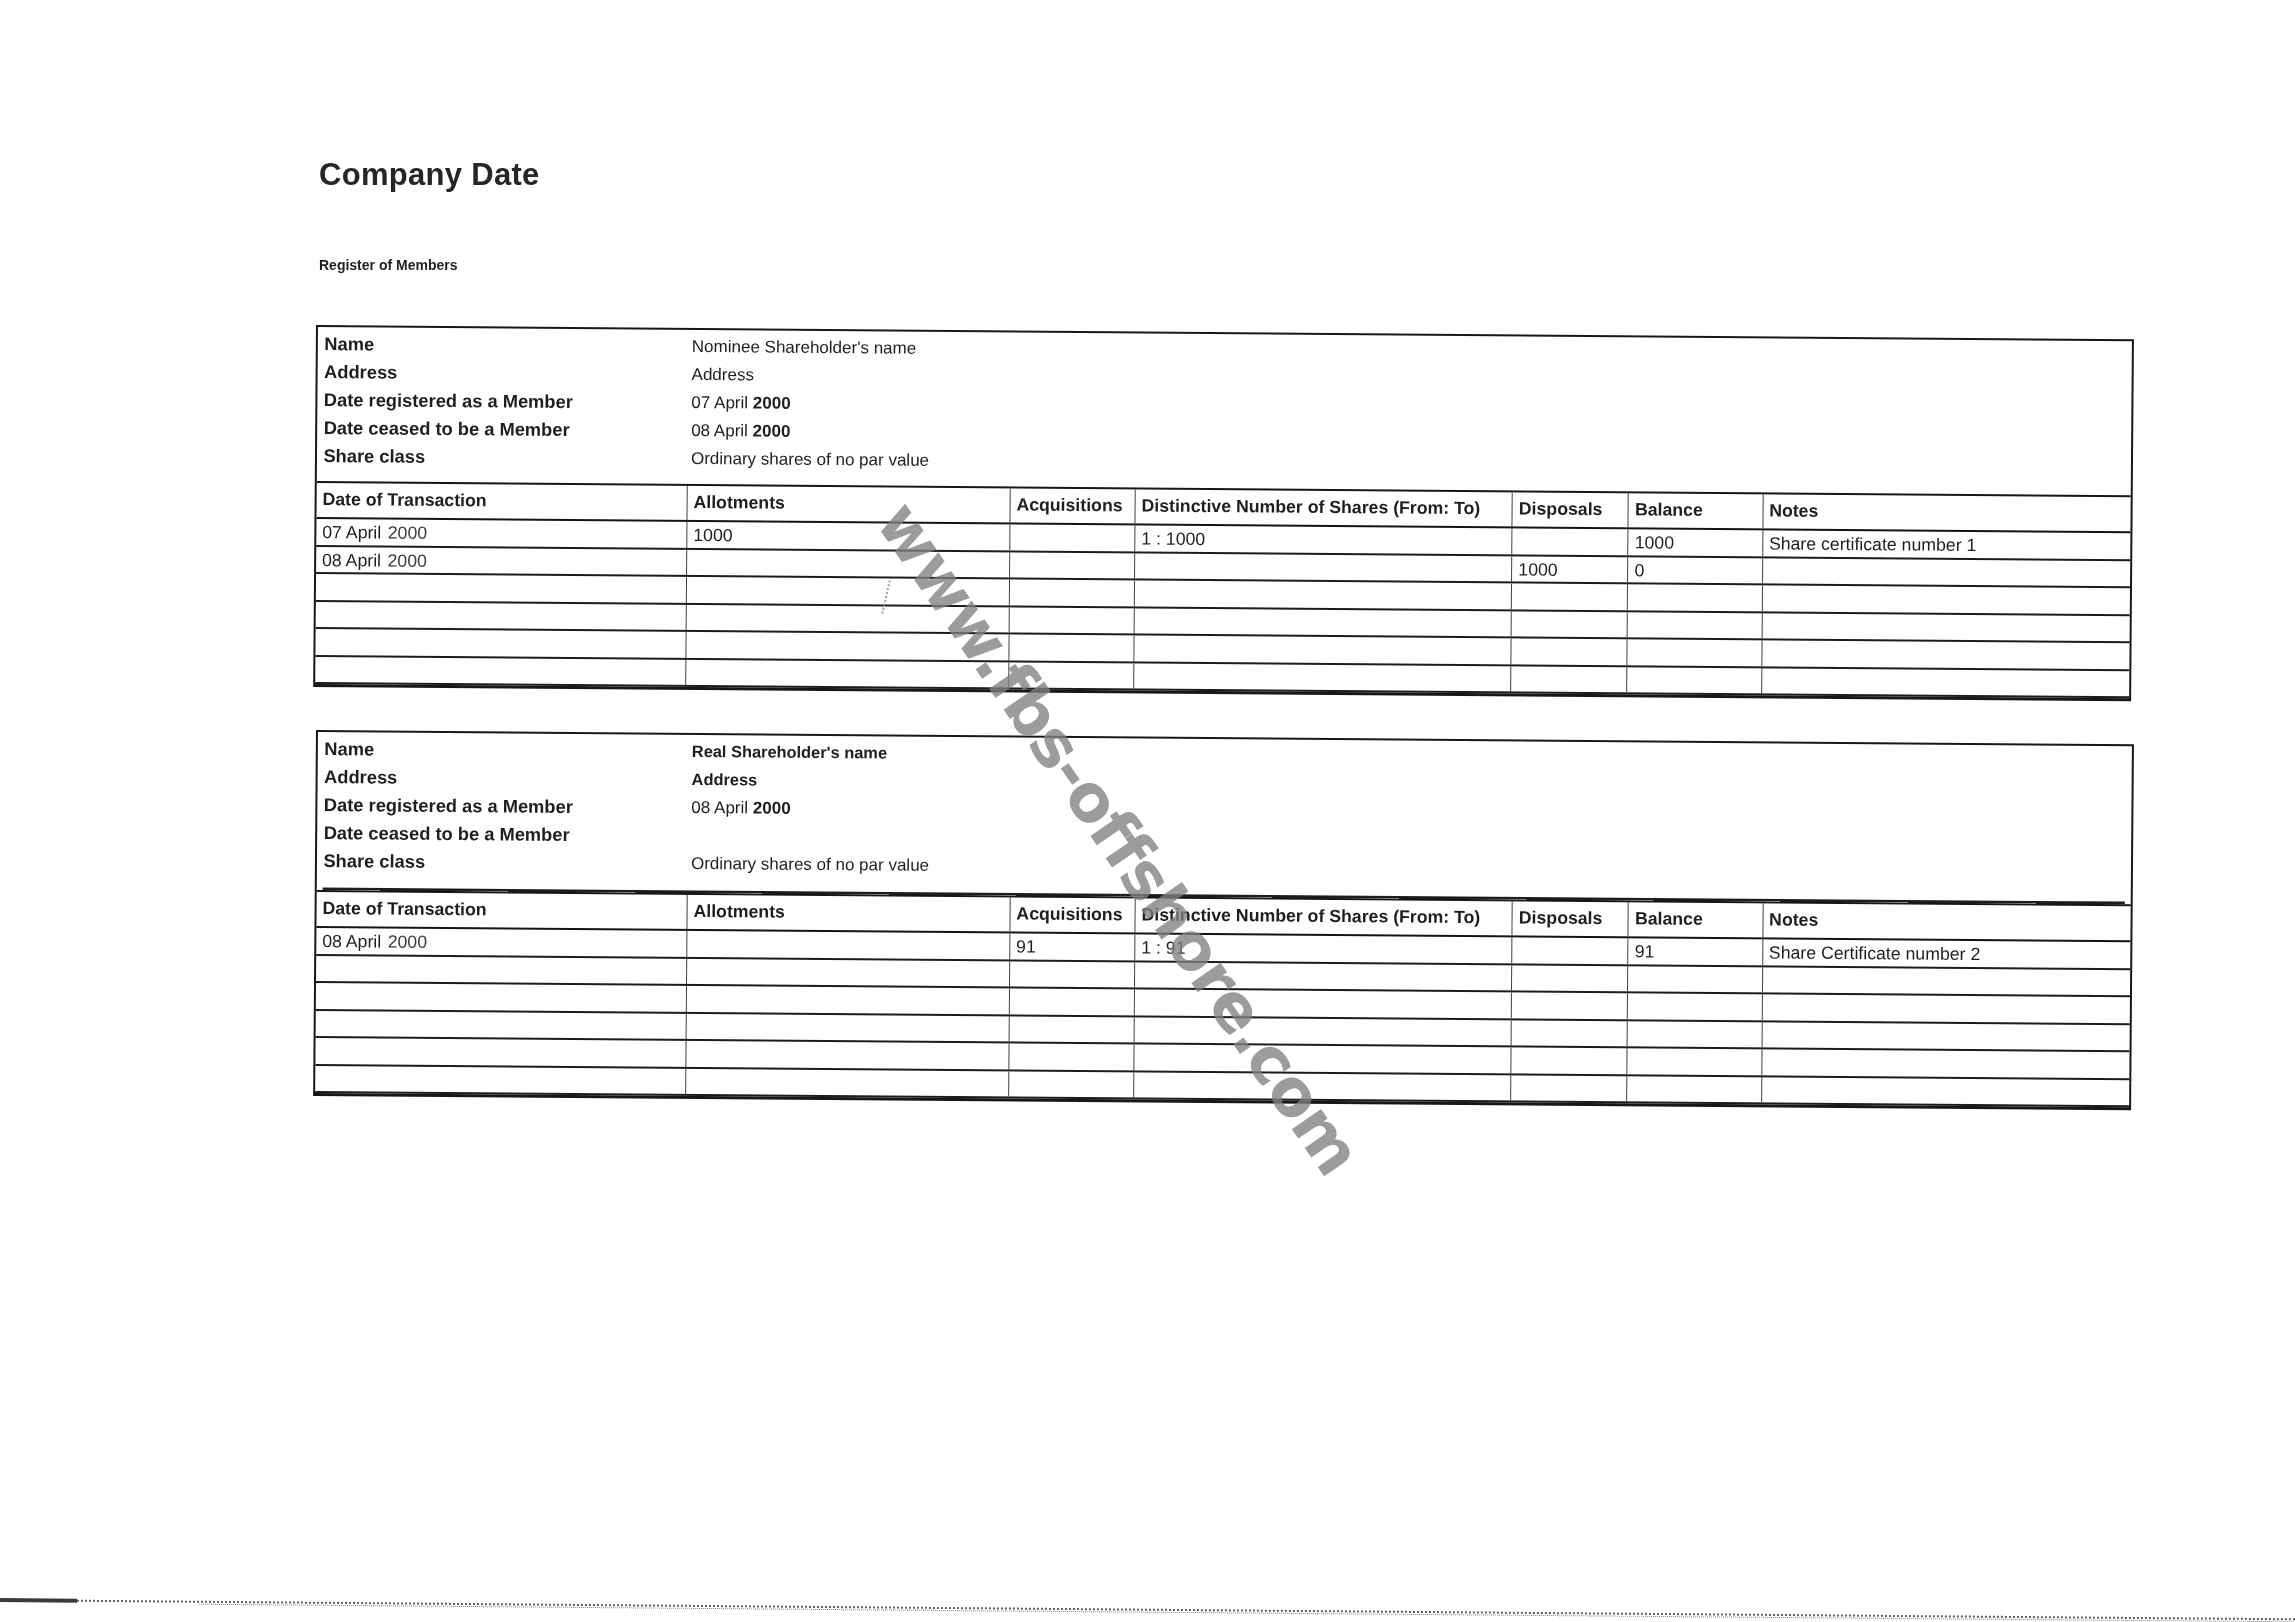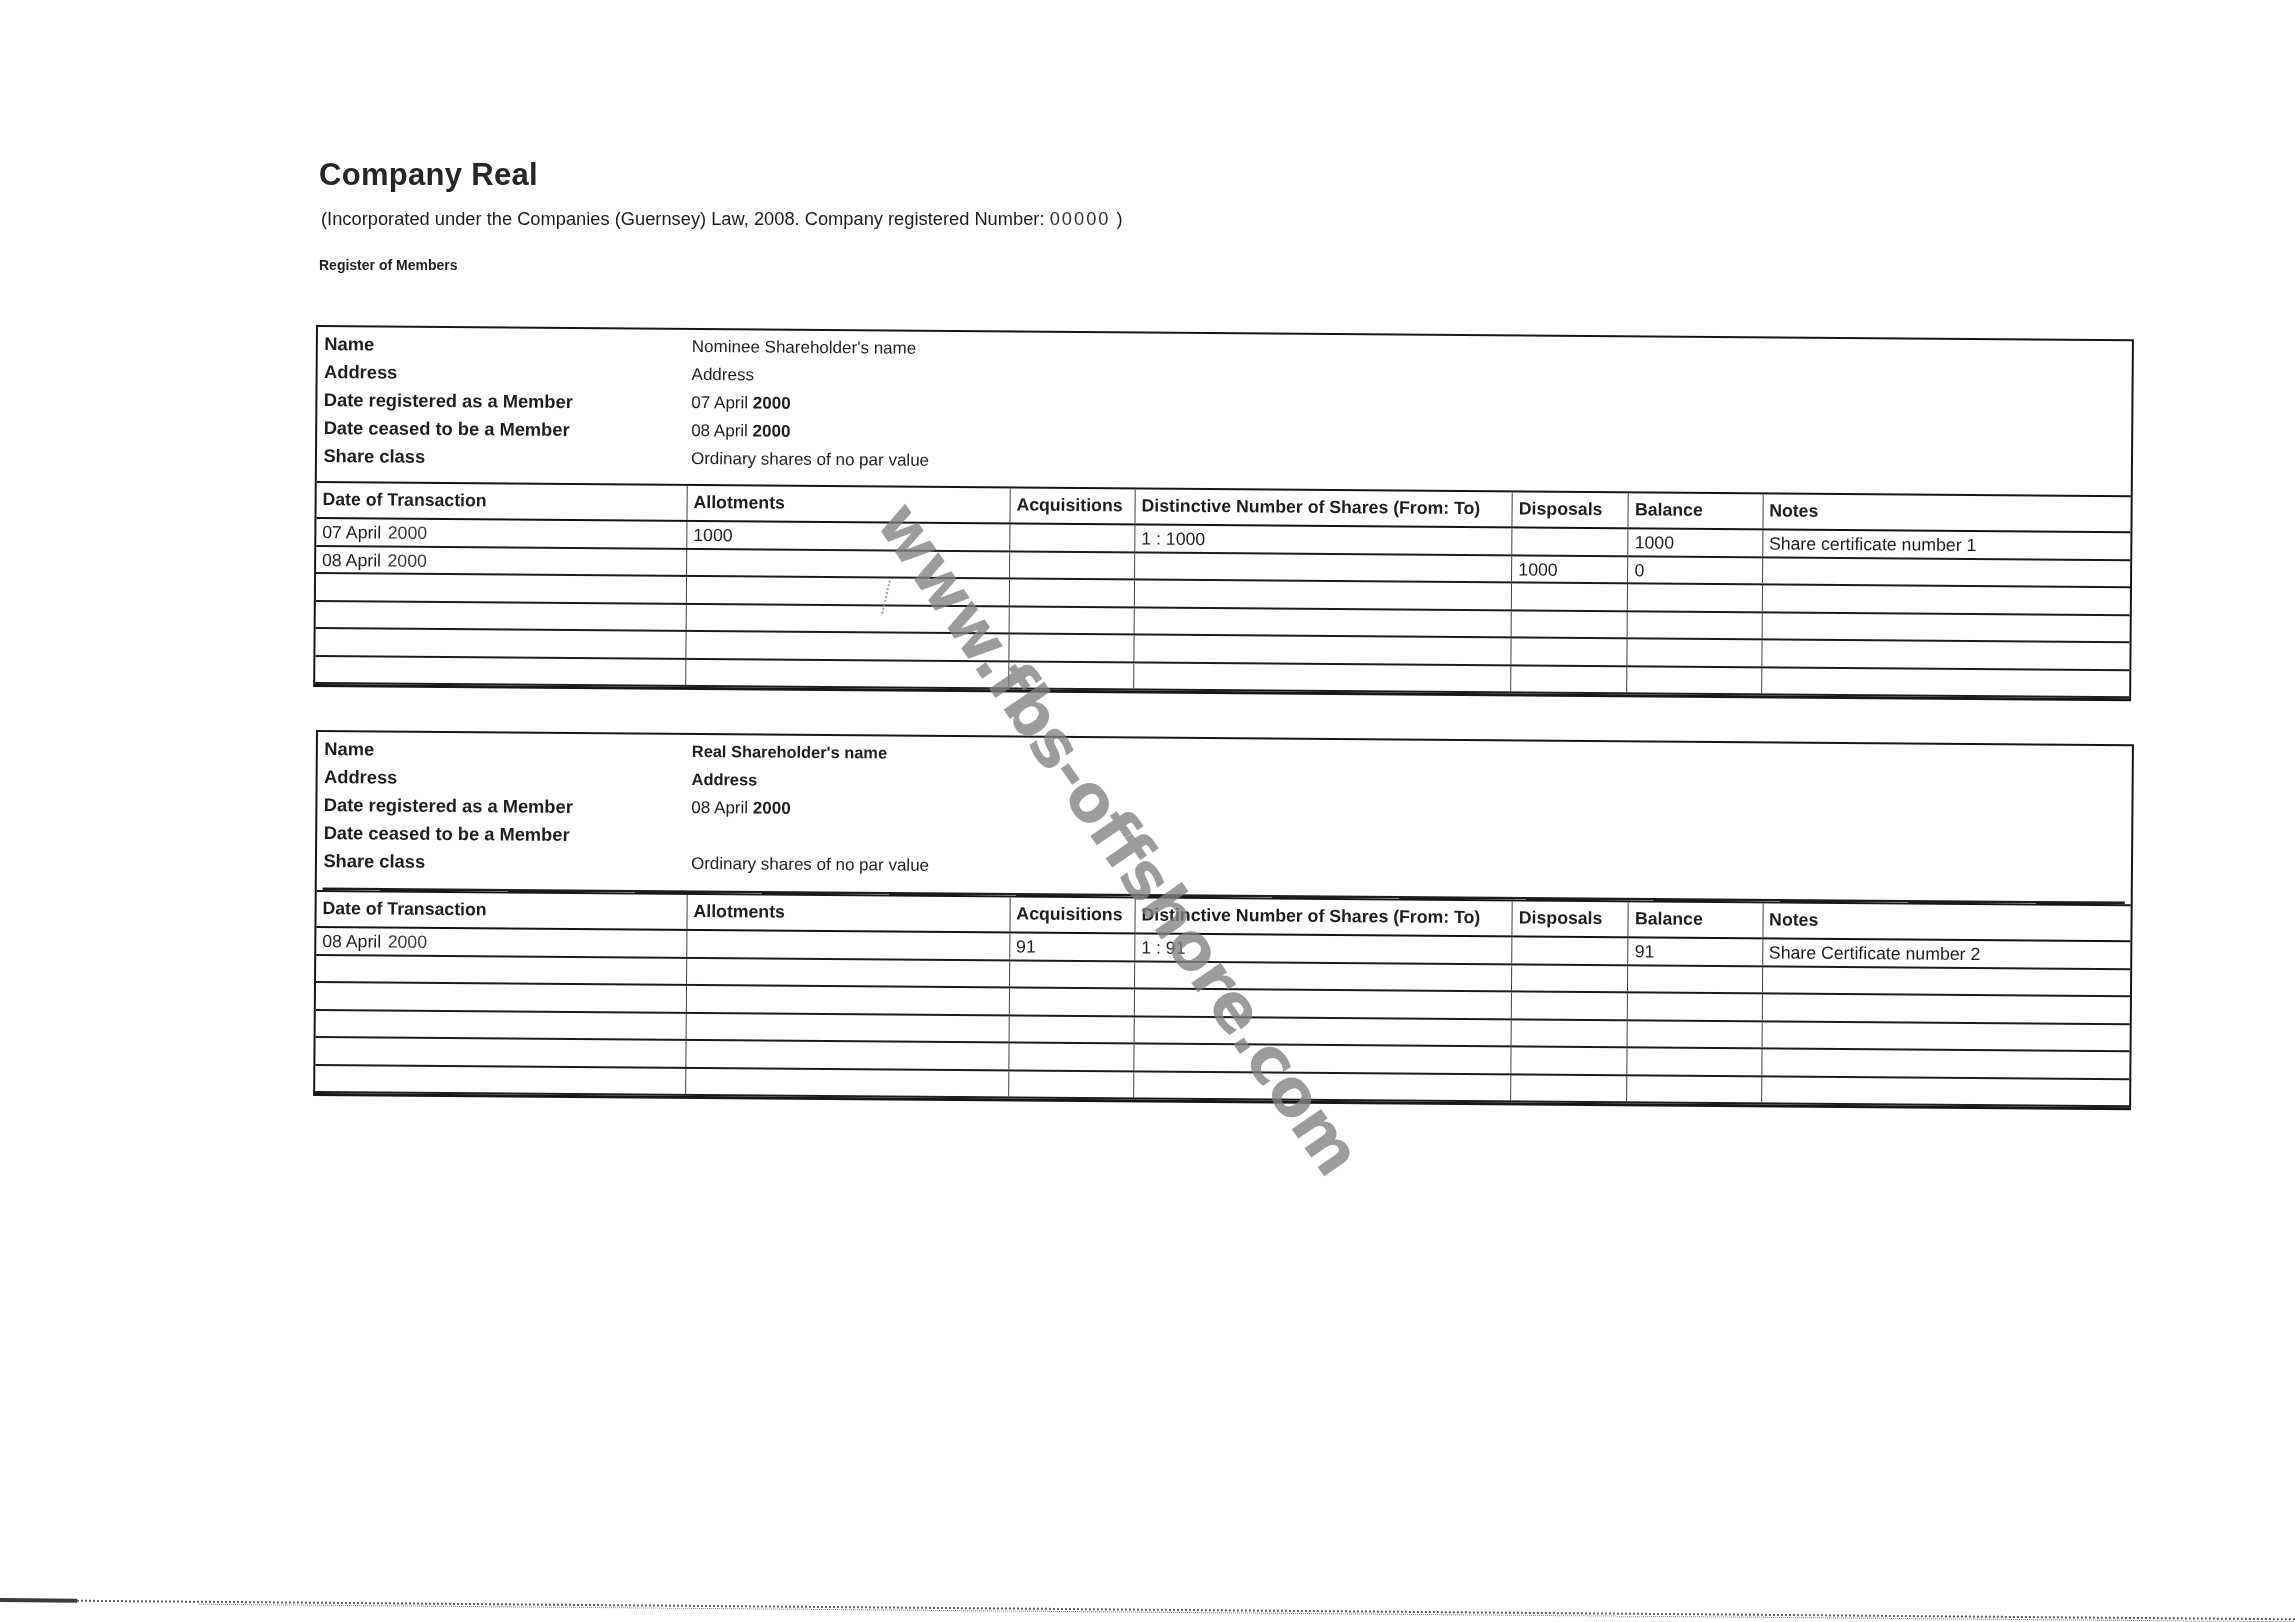--- a/index.html
+++ b/index.html
@@ -94,23 +94,22 @@
   .scan-line::after {
     content: ""; position: absolute; left: 209px; top: 0.7px;
     width: 2107px; height: 0; border-top: 1.3px dotted #7a7a7a;
   }
 </style>
 </head>
 <body>
 
 <div class="page">
 
-  <div class="title">Company Real</div>
-
-  <div class="subtitle"><span>(Incorporated under the Companies (Guernsey) Law, 2008. Company registered Number:</span><span class="regnum">00000</span><span class="paren-close">)</span></div>
+  <div class="title">Company Date</div>
+
 
   <div class="section-heading">Register of Members</div>
 
   <section class="member-box first">
     <div class="info">
       <div class="info-row">
         <span class="info-label">Name</span>
         <span class="info-value">Nominee Shareholder's name</span>
       </div>
       <div class="info-row">

